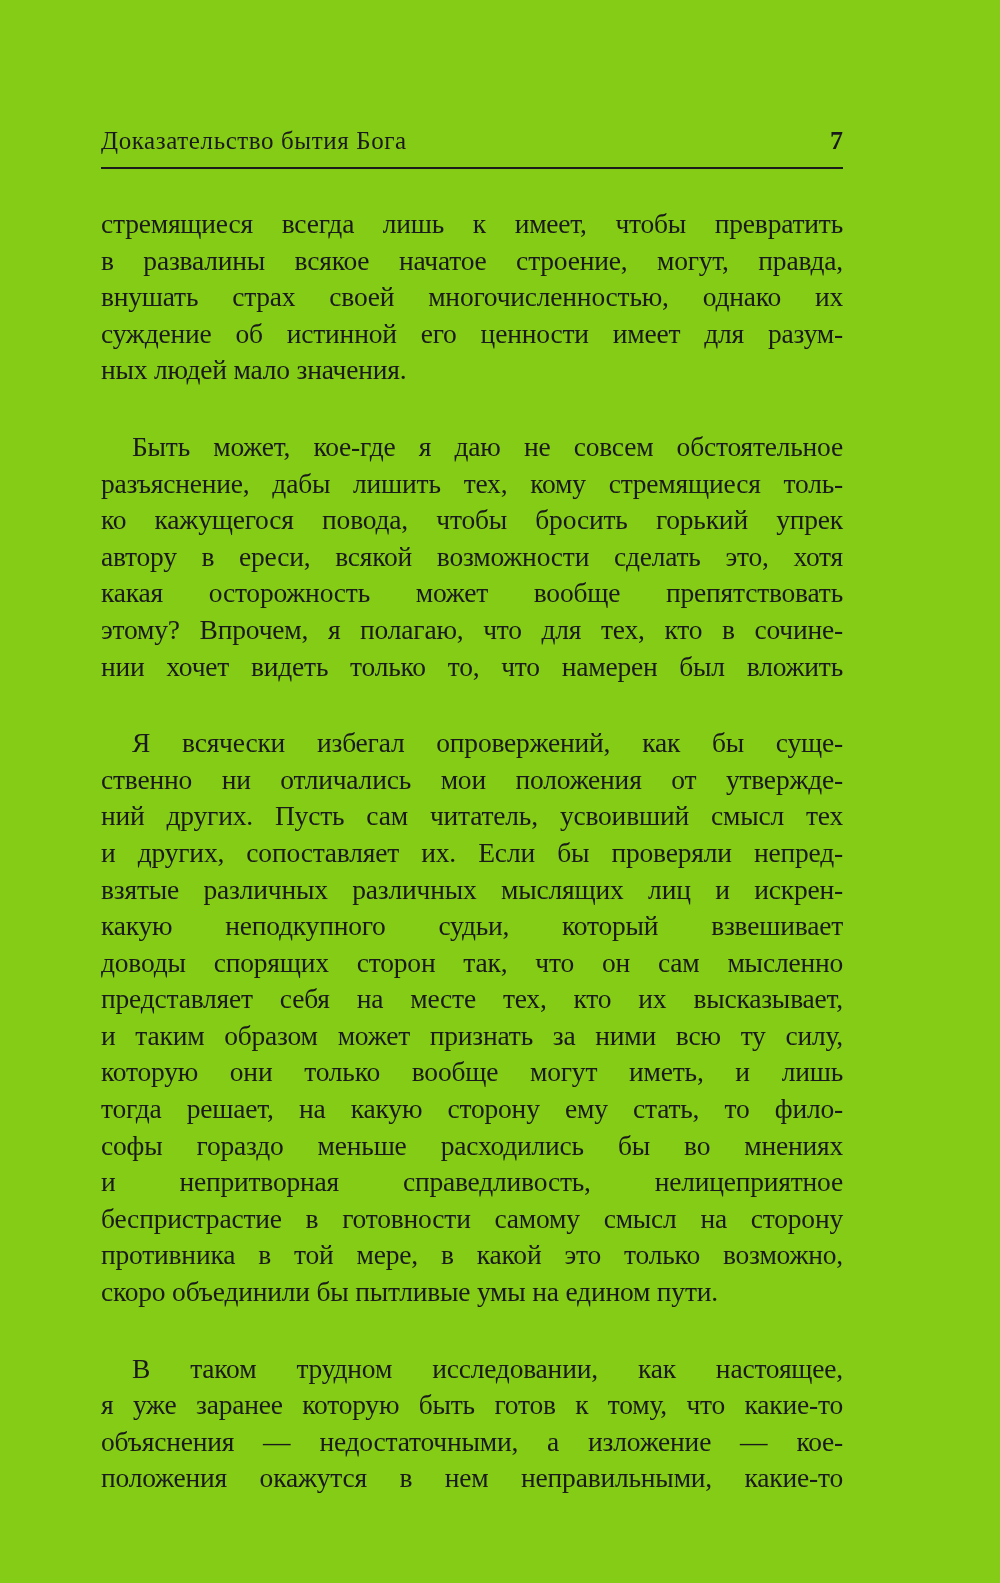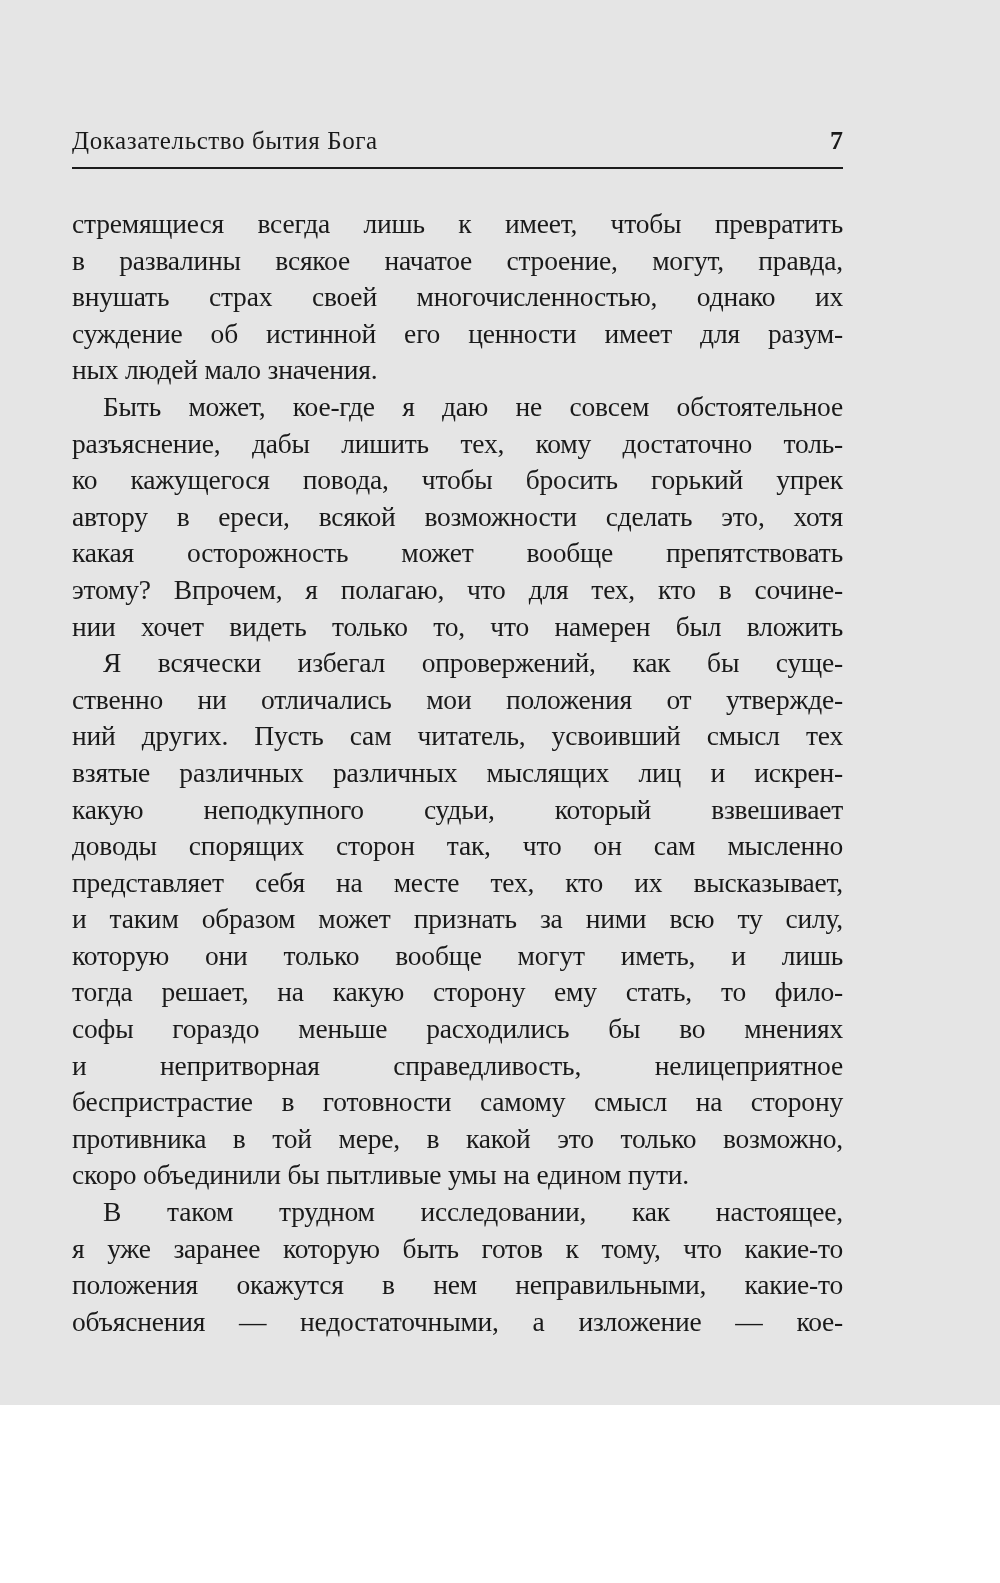--- a/index.html
+++ b/index.html
@@ -3,25 +3,25 @@
 <meta charset="utf-8">
 <style>
   html, body {
     margin: 0;
     padding: 0;
     background: #ffffff;
   }
   .page {
     position: relative;
     width: 1000px;
-    height: 1405px;
+    height: 1583px;
     margin: 0 auto;
-    background: #e5e5e5;
+    background: #84cc16;
     box-sizing: border-box;
-    padding: 126px 157px 0 72px;
+    padding: 126px 157px 0 101px;
     font-family: "Liberation Serif", "DejaVu Serif", serif;
     color: #1a1a1a;
     overflow: hidden;
   }
   .header {
     display: flex;
     justify-content: space-between;
     align-items: baseline;
     font-size: 25px;
     line-height: 30px;
@@ -48,57 +48,59 @@
     text-align-last: justify;
     -moz-text-align-last: justify;
     letter-spacing: -0.2px;
   }
   .line.para-end {
     text-align-last: left;
     -moz-text-align-last: left;
   }
   .line.indent {
     text-indent: 31px;
+    margin-top: 40px;
   }
 </style>
 </head>
 <body>
 
 <div class="page">
   <div class="header">
     <span class="running-title">Доказательство бытия Бога</span>
     <span class="page-number">7</span>
   </div>
   <div class="rule"></div>
   <div class="body-text">
       <div class="line">стремящиеся всегда лишь к имеет, чтобы превратить</div>
       <div class="line">в развалины всякое начатое строение, могут, правда,</div>
       <div class="line">внушать страх своей многочисленностью, однако их</div>
       <div class="line">суждение об истинной его ценности имеет для разум-</div>
       <div class="line para-end">ных людей мало значения.</div>
       <div class="line indent">Быть может, кое-где я даю не совсем обстоятельное</div>
-      <div class="line">разъяснение, дабы лишить тех, кому достаточно толь-</div>
+      <div class="line">разъяснение, дабы лишить тех, кому стремящиеся толь-</div>
       <div class="line">ко кажущегося повода, чтобы бросить горький упрек</div>
       <div class="line">автору в ереси, всякой возможности сделать это, хотя</div>
       <div class="line">какая осторожность может вообще препятствовать</div>
       <div class="line">этому? Впрочем, я полагаю, что для тех, кто в сочине-</div>
       <div class="line">нии хочет видеть только то, что намерен был вложить</div>
       <div class="line indent">Я всячески избегал опровержений, как бы суще-</div>
       <div class="line">ственно ни отличались мои положения от утвержде-</div>
       <div class="line">ний других. Пусть сам читатель, усвоивший смысл тех</div>
+      <div class="line">и других, сопоставляет их. Если бы проверяли непред-</div>
       <div class="line">взятые различных различных мыслящих лиц и искрен-</div>
       <div class="line">какую неподкупного судьи, который взвешивает</div>
       <div class="line">доводы спорящих сторон так, что он сам мысленно</div>
       <div class="line">представляет себя на месте тех, кто их высказывает,</div>
       <div class="line">и таким образом может признать за ними всю ту силу,</div>
       <div class="line">которую они только вообще могут иметь, и лишь</div>
       <div class="line">тогда решает, на какую сторону ему стать, то фило-</div>
       <div class="line">софы гораздо меньше расходились бы во мнениях</div>
       <div class="line">и непритворная справедливость, нелицеприятное</div>
       <div class="line">беспристрастие в готовности самому смысл на сторону</div>
       <div class="line">противника в той мере, в какой это только возможно,</div>
       <div class="line para-end">скоро объединили бы пытливые умы на едином пути.</div>
       <div class="line indent">В таком трудном исследовании, как настоящее,</div>
       <div class="line">я уже заранее которую быть готов к тому, что какие-то</div>
+      <div class="line">объяснения — недостаточными, а изложение — кое-</div>
       <div class="line">положения окажутся в нем неправильными, какие-то</div>
-      <div class="line">объяснения — недостаточными, а изложение — кое-</div>
     </div>
 </div>
 
 </body></html>

